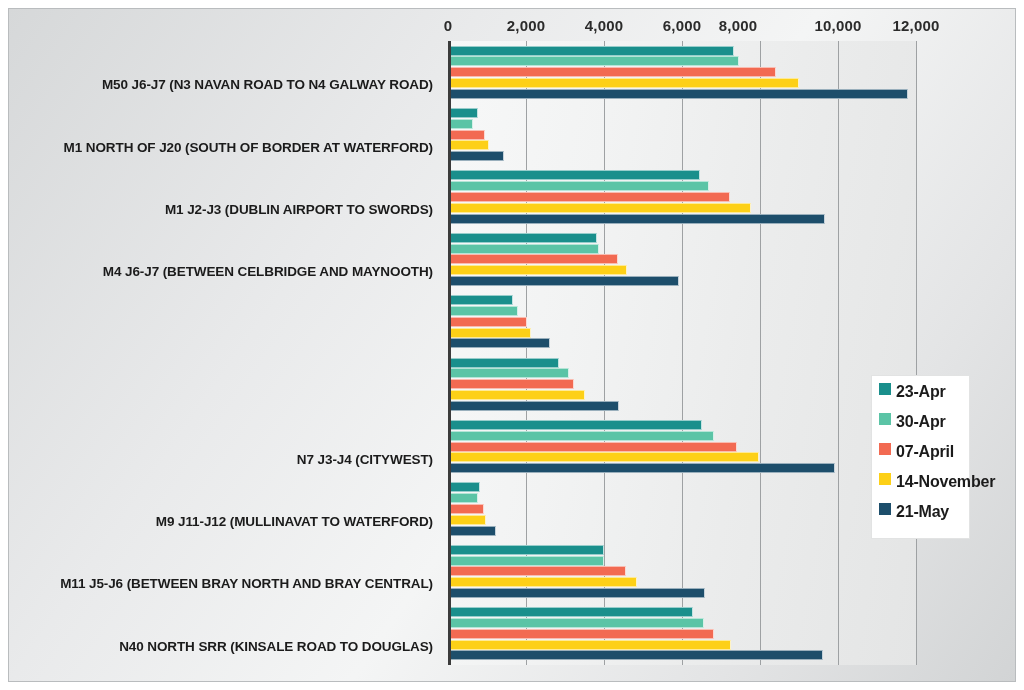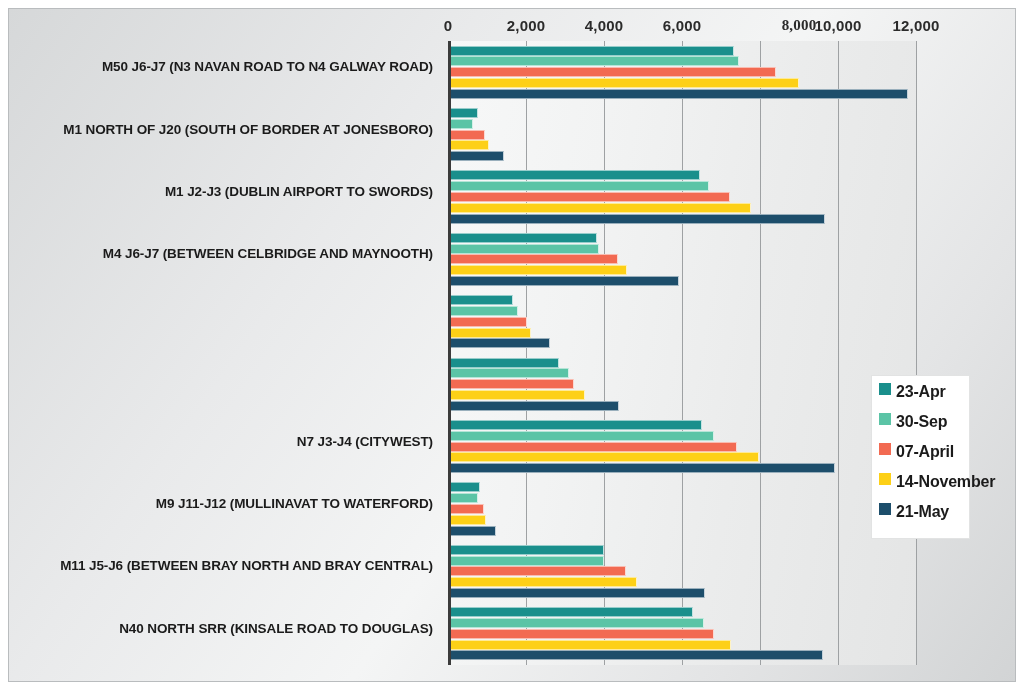--- a/index.html
+++ b/index.html
@@ -33,21 +33,21 @@
     overflow:hidden;
   }
   .gridline{
     position:absolute;top:0;bottom:0;width:1px;background:#9ea1a3;
   }
   .axis-line{
     position:absolute;top:0;bottom:0;left:0;width:3px;background:#3b3b3b;z-index:5;
   }
   
   .cat-col{
-    position:absolute;left:0;top:26px;width:432px;height:624px;
+    position:absolute;left:0;top:44px;width:432px;height:624px;
   }
   .cat-label{
     position:absolute;right:8px;
     font-size:13.5px;font-weight:bold;color:#1b1b1b;
     text-align:right;white-space:nowrap;
     transform:translateY(-50%);
     letter-spacing:-0.1px;
   }
   .bar{
     position:absolute;left:0;height:10px;
@@ -82,28 +82,28 @@
 <body>
 
 <div id="chart-root">
   <div class="chart-frame">
 
     <div class="axis-top">
         <div class="tick-label" style="left: 439px;">0</div>
         <div class="tick-label" style="left: 517px;">2,000</div>
         <div class="tick-label" style="left: 595px;">4,000</div>
         <div class="tick-label" style="left: 673px;">6,000</div>
-        <div class="tick-label" style="left: 790px; font-family: Liberation Serif, serif;">8,000</div>
+        <div class="tick-label" style="left: 729px;">8,000</div>
         <div class="tick-label" style="left: 829px;">10,000</div>
         <div class="tick-label" style="left: 907px;">12,000</div>
       </div>
 
     <div class="cat-col">
         <div class="cat-label" style="top: 31.2px;">M50 J6-J7 (N3 NAVAN ROAD TO N4 GALWAY ROAD)</div>
-        <div class="cat-label" style="top: 93.6px;">M1 NORTH OF J20 (SOUTH OF BORDER AT JONESBORO)</div>
+        <div class="cat-label" style="top: 93.6px;">M1 NORTH OF J20 (SOUTH OF BORDER AT WATERFORD)</div>
         <div class="cat-label" style="top: 156px; margin-left: 17px;">M1 J2-J3 (DUBLIN AIRPORT TO SWORDS)</div>
         <div class="cat-label" style="top: 218.4px;">M4 J6-J7 (BETWEEN CELBRIDGE AND MAYNOOTH)</div>
         <div class="cat-label" style="top: 405.6px;">N7 J3-J4 (CITYWEST)</div>
         <div class="cat-label" style="top: 468px;">M9 J11-J12 (MULLINAVAT TO WATERFORD)</div>
         <div class="cat-label" style="top: 530.4px;">M11 J5-J6 (BETWEEN BRAY NORTH AND BRAY CENTRAL)</div>
         <div class="cat-label" style="top: 592.8px;">N40 NORTH SRR (KINSALE ROAD TO DOUGLAS)</div>
       </div>
 
     <div class="plot-outer">
       <div class="axis-line"></div>
@@ -170,21 +170,21 @@
         </div>
     </div>
 
     <div class="legend">
         <div class="legend-item">
           <span class="legend-swatch" style="background: rgb(26, 143, 140);"></span>
           <span class="legend-text">23-Apr</span>
         </div>
         <div class="legend-item">
           <span class="legend-swatch" style="background: rgb(91, 196, 166);"></span>
-          <span class="legend-text">30-Sep</span>
+          <span class="legend-text">30-Apr</span>
         </div>
         <div class="legend-item">
           <span class="legend-swatch" style="background: rgb(242, 106, 82);"></span>
           <span class="legend-text">07-April</span>
         </div>
         <div class="legend-item">
           <span class="legend-swatch" style="background: rgb(253, 208, 23);"></span>
           <span class="legend-text">14-November</span>
         </div>
         <div class="legend-item">

